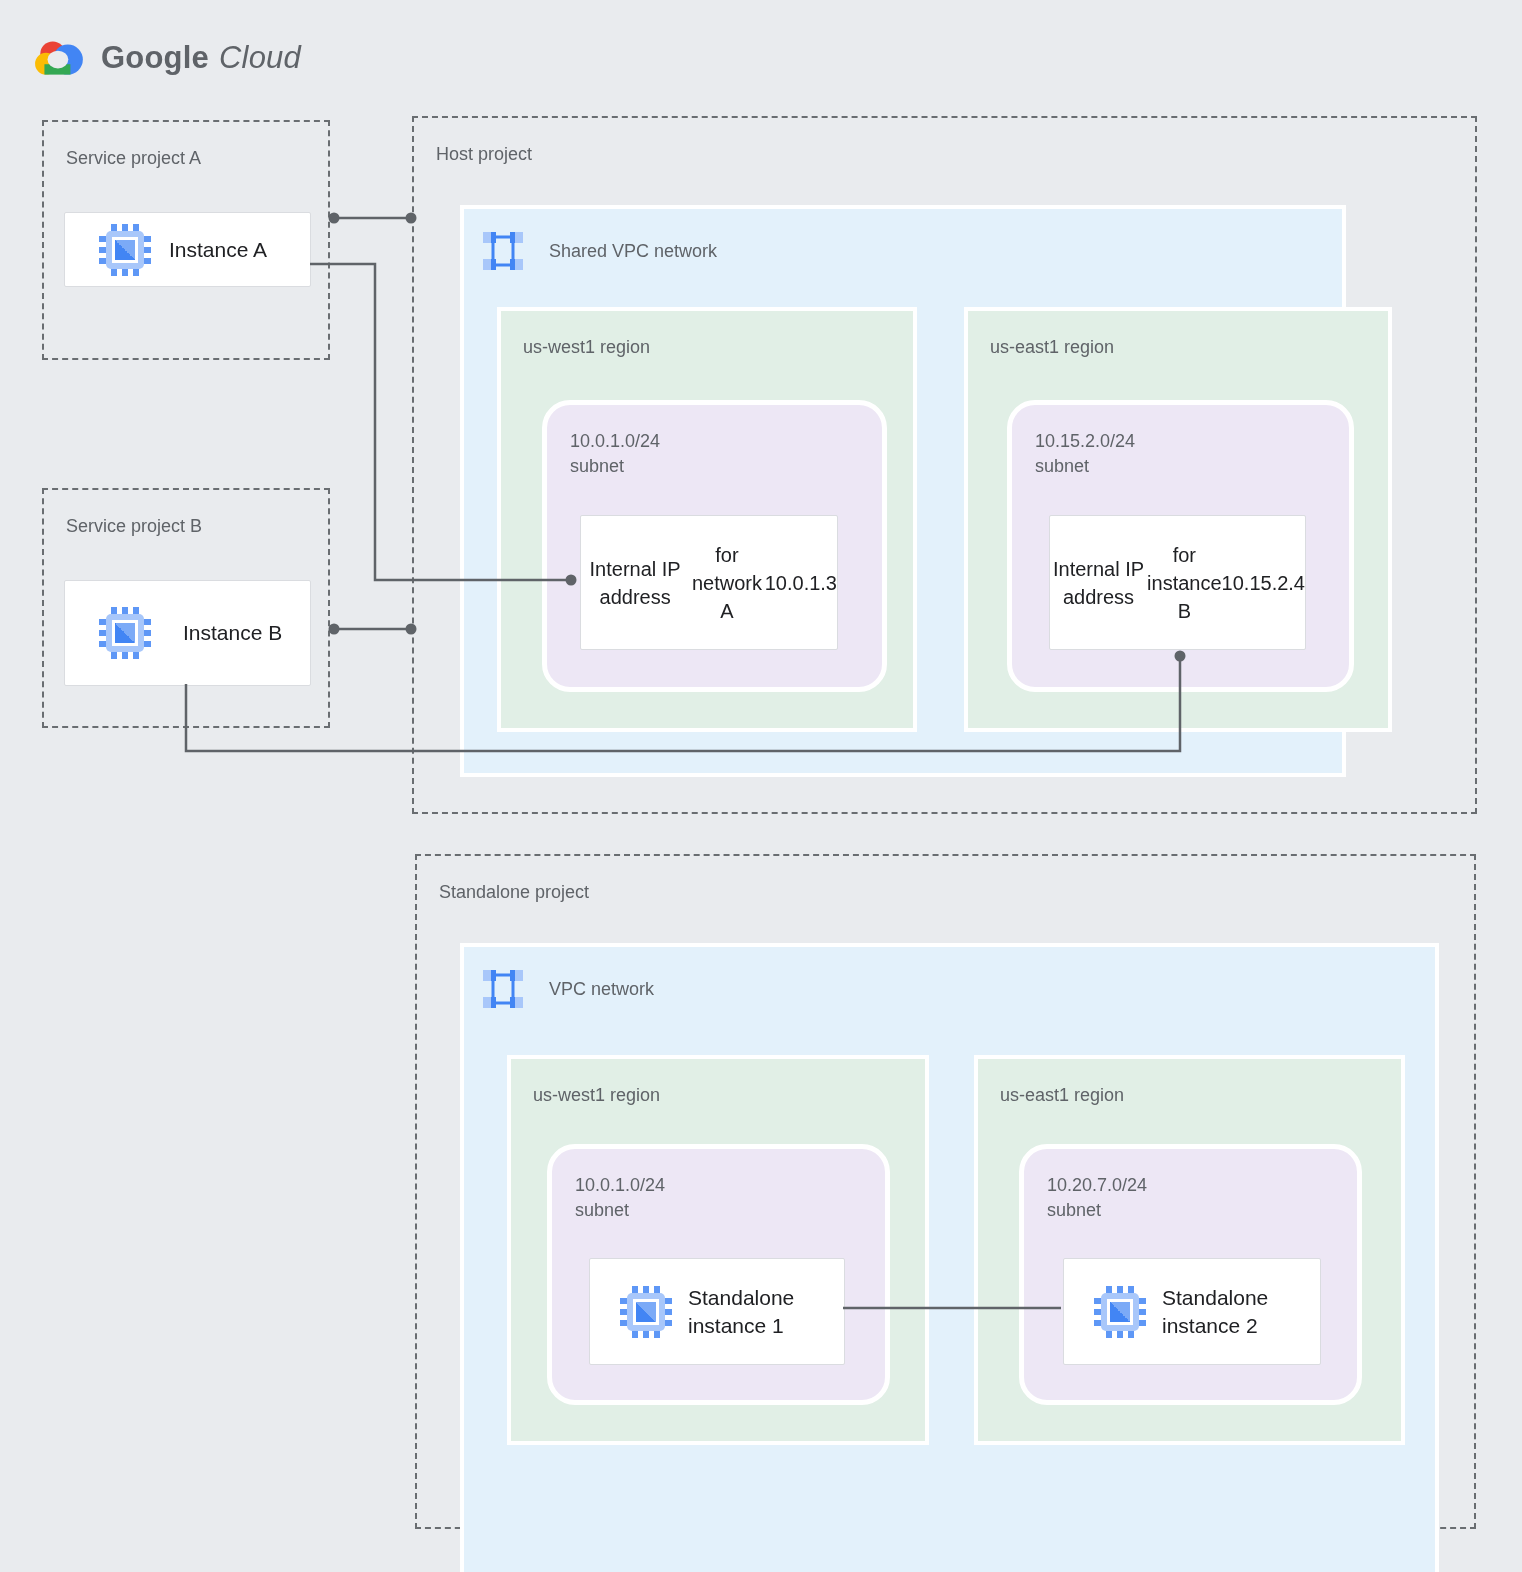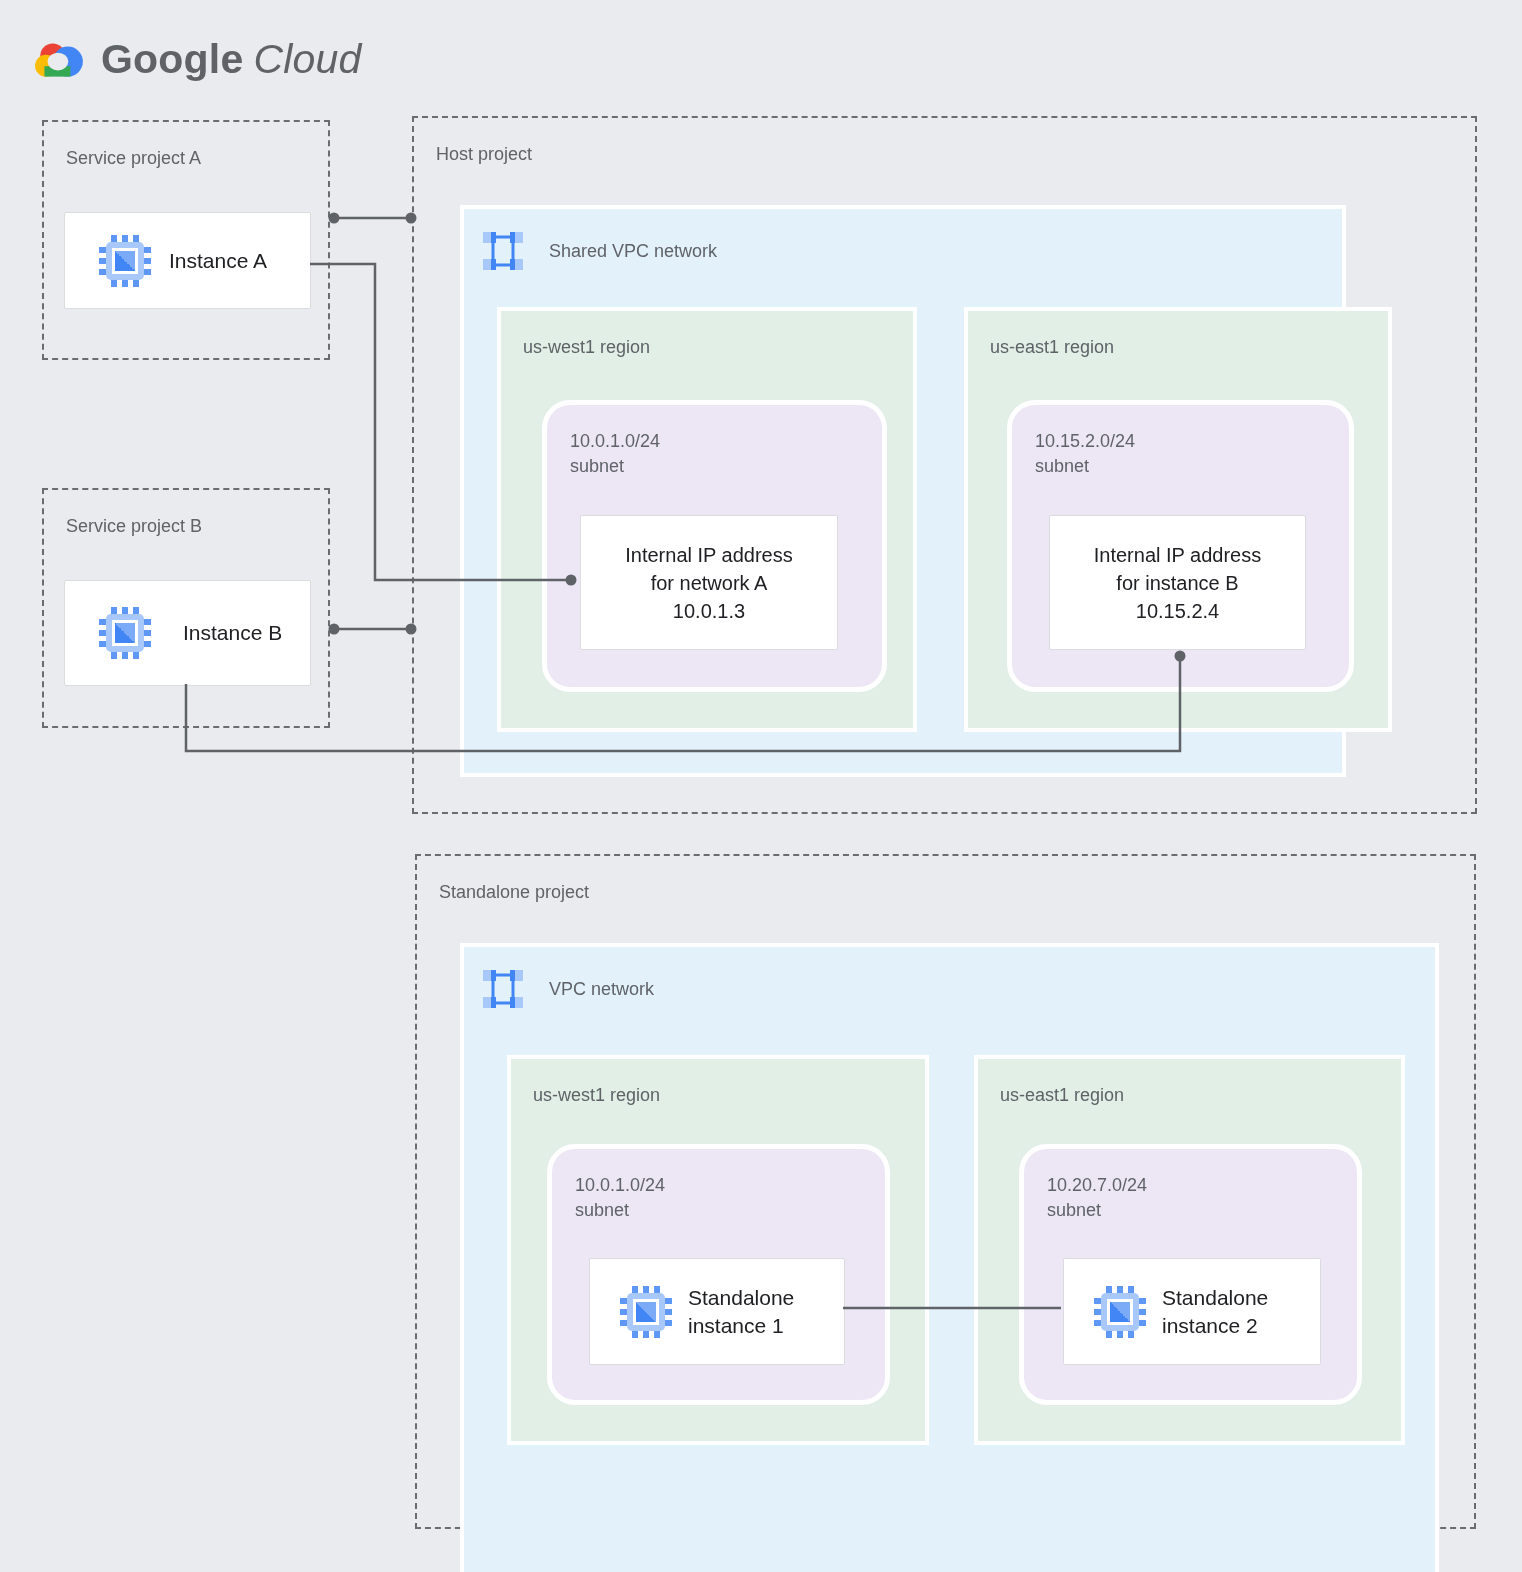--- a/index.html
+++ b/index.html
@@ -4,37 +4,37 @@
 <style>
   html,body{margin:0;padding:0;}
   body{
     width:1522px;height:1572px;position:relative;overflow:hidden;
     background:var(--bg, #E9EBEE);
     font-family:"Liberation Sans", sans-serif;
     -webkit-font-smoothing:antialiased;
   }
   
   .gc-logo{position:absolute;left:33px;top:36px;display:flex;align-items:center;gap:14px;}
-  .gc-logo .word{font-size:41px;letter-spacing:.2px;}
+  .gc-logo .word{font-size:31px;letter-spacing:.2px;}
   .gc-logo .w1{color:var(--text-gray);font-weight:700;}
   .gc-logo .w2{color:var(--text-gray);font-weight:400;margin-left:-4px;font-style:italic;}
   
   .dashed-box{position:absolute;border:2px dashed var(--dash-gray);box-sizing:border-box;}
   .box-label{position:absolute;left:22px;top:26px;font-size:18px;color:var(--text-gray);white-space:nowrap;}
   
   .tint{position:absolute;box-sizing:border-box;border:4px solid #ffffff;}
   .tint.blue{background:var(--box-blue);}
   .tint.green{background:var(--box-green);}
   .tint.lavender{background:var(--box-lavender);border-width:5px;border-radius:28px;}
   
   .card{position:absolute;background:#ffffff;border:1px solid var(--card-border);
         box-sizing:border-box;border-radius:2px;}
   .card.hflex{display:flex;align-items:center;}
   .inst-label{font-size:21px;color:var(--text-dark);line-height:28px;}
-  .ip-card{display:flex;flex-direction:column;align-items:center;justify-content:center;
+  .ip-card{display:flex;flex-direction:row;align-items:center;justify-content:center;
            text-align:center;font-size:20px;line-height:28px;color:var(--text-dark);}
   
   .vpc-header{position:absolute;left:19px;top:22px;display:flex;align-items:center;}
   .vpc-header .lbl{font-size:18px;color:var(--text-gray);margin-left:26px;white-space:nowrap;}
   
   .chip{position:relative;width:52px;height:52px;flex:0 0 52px;}
   .chip .pin{position:absolute;background:var(--chip-pin);}
   .chip .pv{width:6px;height:10px;}
   .chip .ph{width:10px;height:6px;}
   .chip .body{position:absolute;left:7px;top:7px;width:38px;height:38px;
@@ -58,21 +58,21 @@
     <circle cx="33.5" cy="22.5" r="14.5" fill="#4285F4"></circle>
     <rect x="11" y="27" width="25" height="10" fill="#34A853"></rect>
     <ellipse cx="24" cy="22.5" rx="10" ry="8.5" fill="#E9EBEE"></ellipse>
   </svg>
   <span class="word w1">Google</span>
   <span class="word w2">Cloud</span>
 </div>
 
 <div class="dashed-box" style="left:42px;top:120px;width:288px;height:240px;">
   <div class="box-label">Service project A</div>
-  <div class="card hflex" style="left:20px;top:90px;width:247px;height:97px;padding-left:34px;">
+  <div class="card hflex" style="left:20px;top:90px;width:247px;height:75px;padding-left:34px;">
     <span class="chip">
       <span class="pin pv" style="left:12px;top:0;"></span>
         <span class="pin pv" style="left:23px;top:0;"></span>
         <span class="pin pv" style="left:34px;top:0;"></span>
       <span class="pin pv" style="left:12px;bottom:0;"></span>
         <span class="pin pv" style="left:23px;bottom:0;"></span>
         <span class="pin pv" style="left:34px;bottom:0;"></span>
       <span class="pin ph" style="top:12px;left:0;"></span>
         <span class="pin ph" style="top:23px;left:0;"></span>
         <span class="pin ph" style="top:34px;left:0;"></span>

